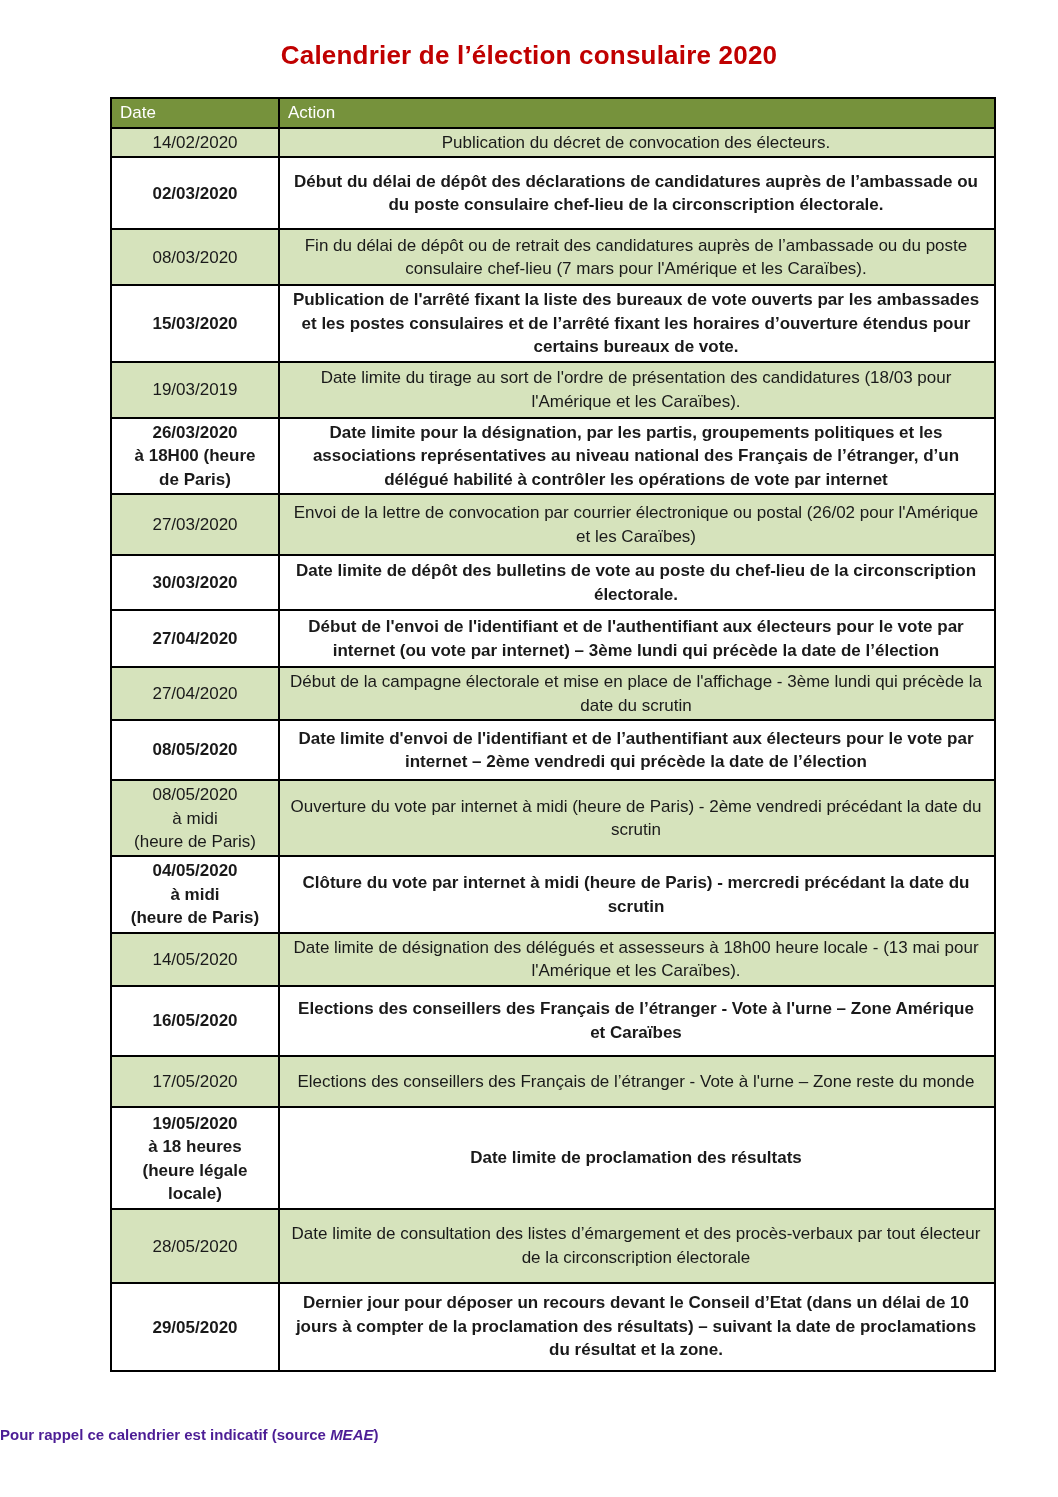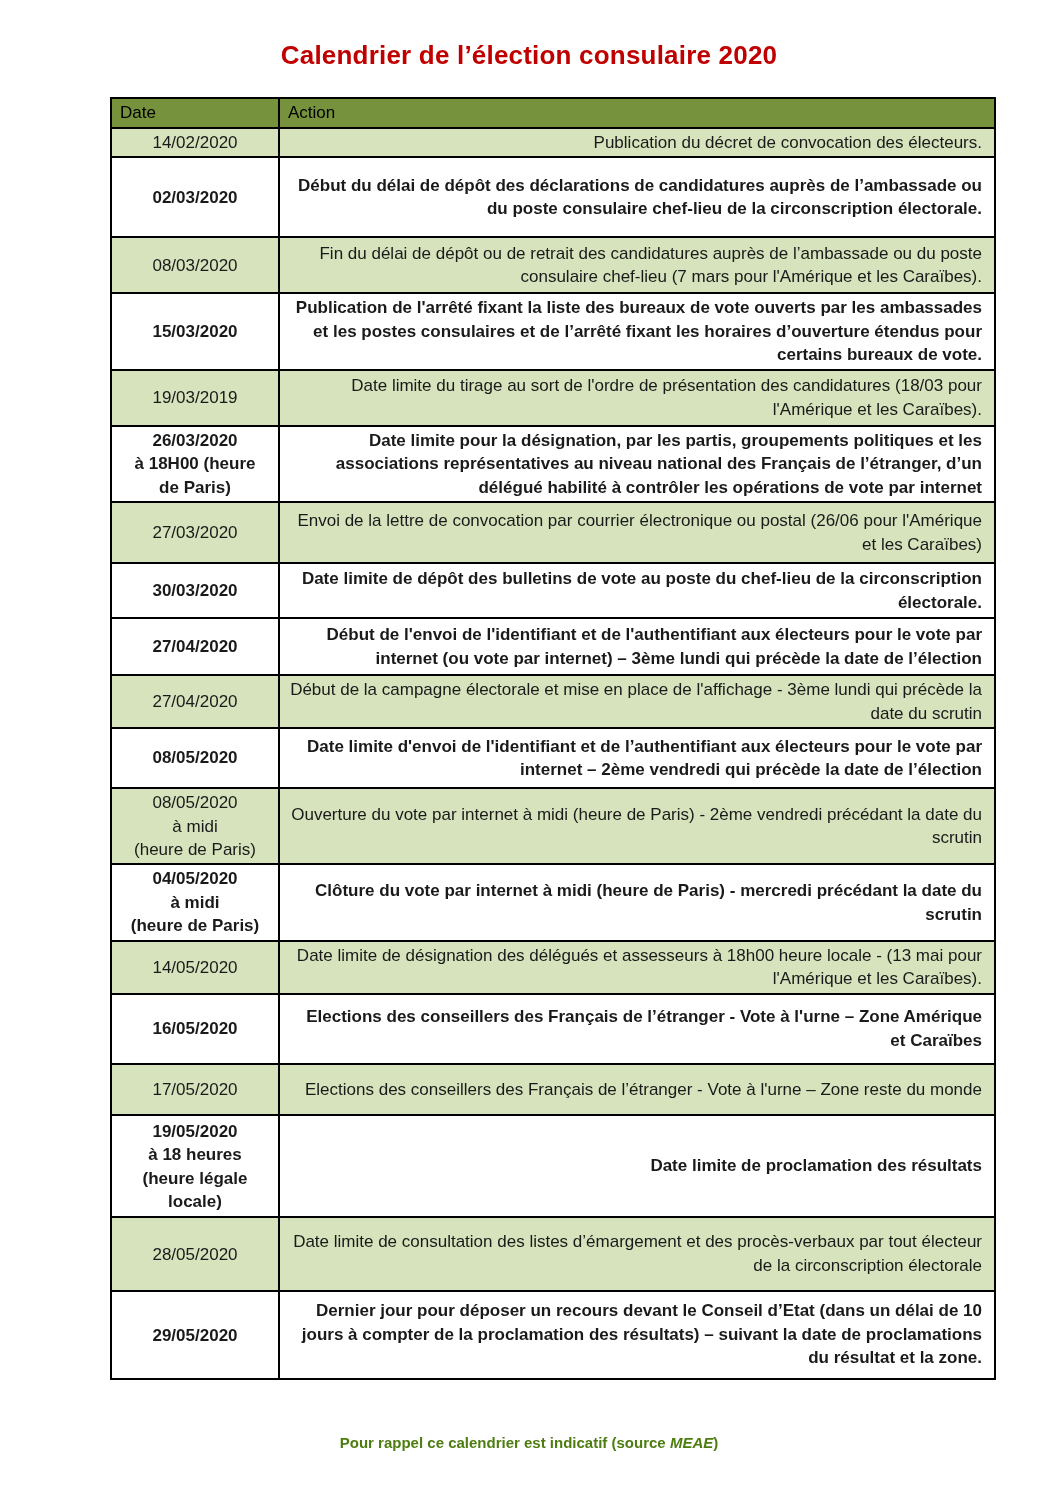--- a/index.html
+++ b/index.html
@@ -32,45 +32,45 @@
   }
   table.calendar th, table.calendar td {
     border: 2px solid var(--border-color, #000000);
     vertical-align: middle;
     line-height: 1.38;
   }
   th.col-date  { width: 150px; }
   th.col-action{ width: 698px; }
   thead th {
     background: var(--header-bg, #76923C);
-    color: #000000;
+    color: #ffffff;
     font-weight: 400;
     text-align: left;
     padding: 2px 8px;
     height: 24px;
   }
   td.date-cell {
     text-align: center;
     padding: 2px 6px;
     white-space: pre-line;
   }
   td.action-cell {
-    text-align: right;
+    text-align: center;
     padding: 2px 12px 2px 10px;
   }
   tr.shaded td { background: var(--row-bg, #D6E3BC); }
   tr.plain  td { background: #ffffff; }
   tr.bold   td { font-weight: 700; }
   td.v-top  { vertical-align: top; padding-top: 4px; }
   .footer-note {
     margin: 54px 0 0 0;
-    text-align: center;
+    text-align: left;
     font-size: 15px;
     font-weight: 700;
-    color: #4d7c0f;
+    color: #4c1d95;
   }
   .footer-note em { font-style: italic; }
 </style>
 </head>
 <body>
 
 <div class="page">
 
   <h1 class="page-title">Calendrier de l’élection consulaire 2020</h1>
 
@@ -79,21 +79,21 @@
       <tr>
         <th class="col-date">Date</th>
         <th class="col-action">Action</th>
       </tr>
     </thead>
     <tbody id="calendar-rows">
         <tr class="shaded" style="height: 28px;">
           <td class="date-cell">14/02/2020</td>
           <td class="action-cell">Publication du décret de convocation des électeurs.</td>
         </tr>
-        <tr class="plain bold" style="height: 80px;">
+        <tr class="plain bold" style="height: 72px;">
           <td class="date-cell">02/03/2020</td>
           <td class="action-cell">Début du délai de dépôt des déclarations de candidatures auprès de l’ambassade ou du poste consulaire chef-lieu de la circonscription électorale.</td>
         </tr>
         <tr class="shaded" style="height: 56px;">
           <td class="date-cell">08/03/2020</td>
           <td class="action-cell">Fin du délai de dépôt ou de retrait des candidatures auprès de l’ambassade ou du poste consulaire chef-lieu (7 mars pour l'Amérique et les Caraïbes).</td>
         </tr>
         <tr class="plain bold" style="height: 71px;">
           <td class="date-cell">15/03/2020</td>
           <td class="action-cell">Publication de l'arrêté fixant la liste des bureaux de vote ouverts par les ambassades et les postes consulaires et de l’arrêté fixant les horaires d’ouverture étendus pour certains bureaux de vote.</td>
@@ -103,21 +103,21 @@
           <td class="action-cell">Date limite du tirage au sort de l'ordre de présentation des candidatures (18/03 pour l'Amérique et les Caraïbes).</td>
         </tr>
         <tr class="plain bold" style="height: 71px;">
           <td class="date-cell">26/03/2020
 à 18H00 (heure
 de Paris)</td>
           <td class="action-cell">Date limite pour la désignation, par les partis, groupements politiques et les associations représentatives au niveau national des Français de l’étranger, d’un délégué habilité à contrôler les opérations de vote par internet</td>
         </tr>
         <tr class="shaded" style="height: 61px;">
           <td class="date-cell">27/03/2020</td>
-          <td class="action-cell">Envoi de la lettre de convocation par courrier électronique ou postal (26/06 pour l'Amérique et les Caraïbes)</td>
+          <td class="action-cell">Envoi de la lettre de convocation par courrier électronique ou postal (26/02 pour l'Amérique et les Caraïbes)</td>
         </tr>
         <tr class="plain bold" style="height: 55px;">
           <td class="date-cell">30/03/2020</td>
           <td class="action-cell">Date limite de dépôt des bulletins de vote au poste du chef-lieu de la circonscription électorale.</td>
         </tr>
         <tr class="plain bold" style="height: 57px;">
           <td class="date-cell">27/04/2020</td>
           <td class="action-cell">Début de l'envoi de l'identifiant et de l'authentifiant aux électeurs pour le vote par internet (ou vote par internet) – 3ème lundi qui précède la date de l’élection</td>
         </tr>
         <tr class="shaded" style="height: 52px;">

